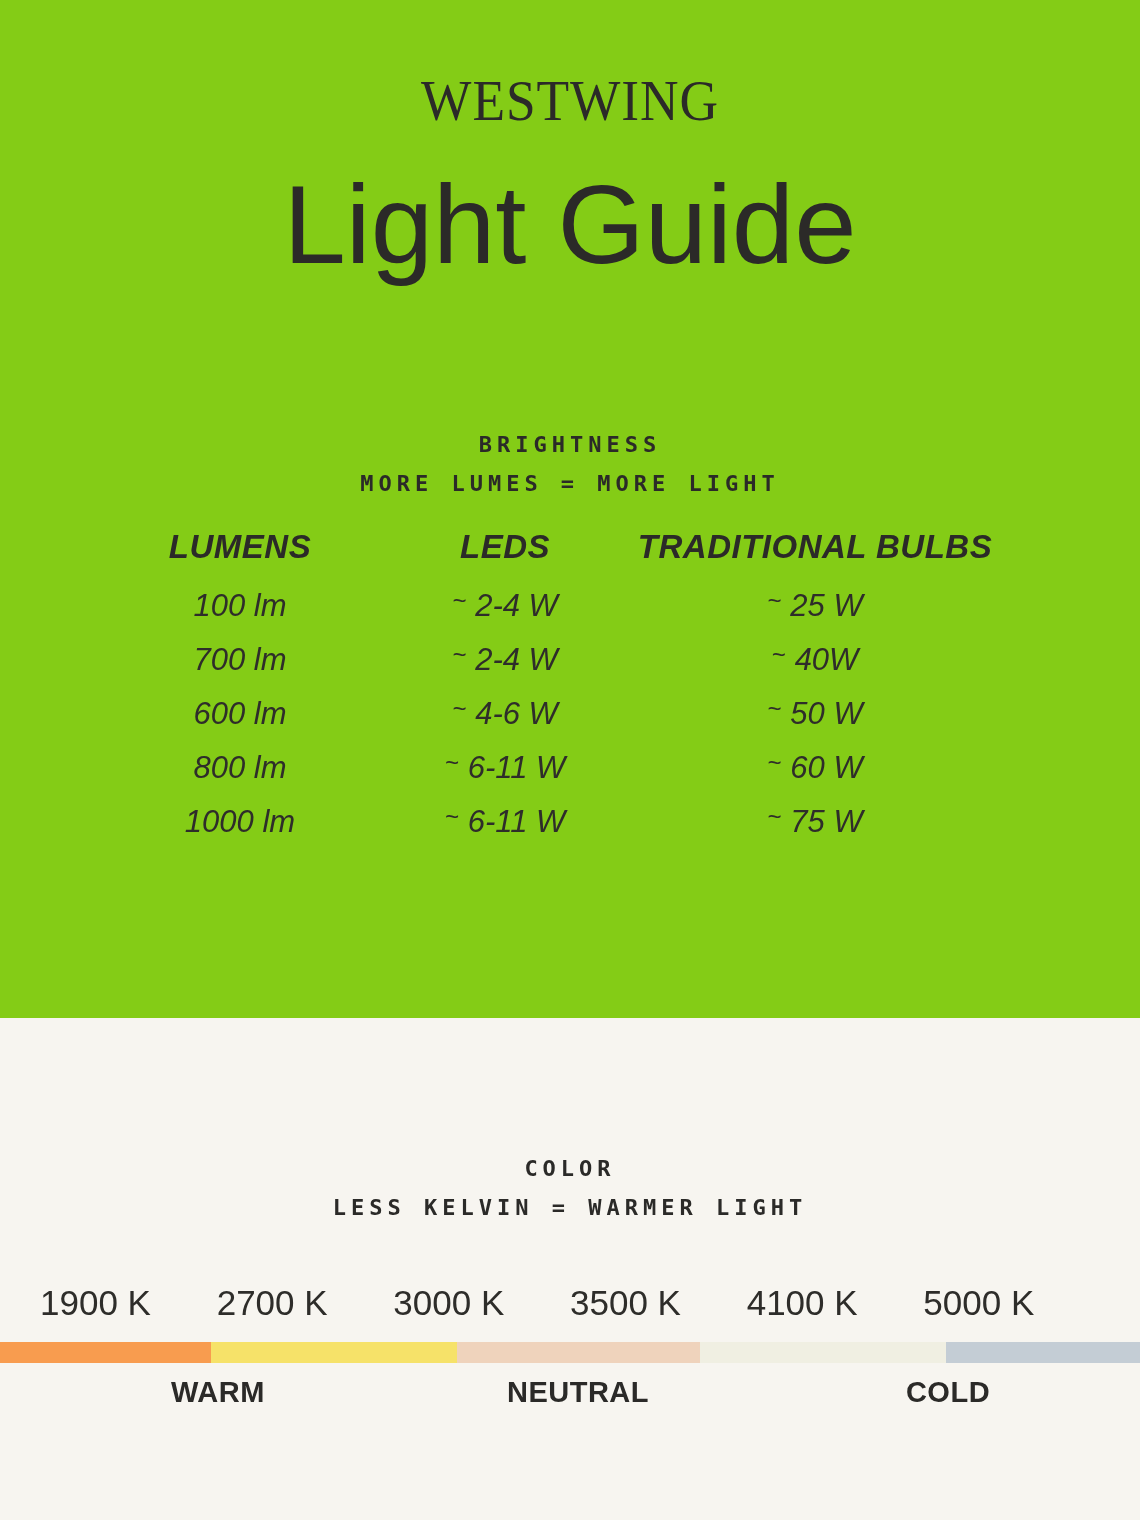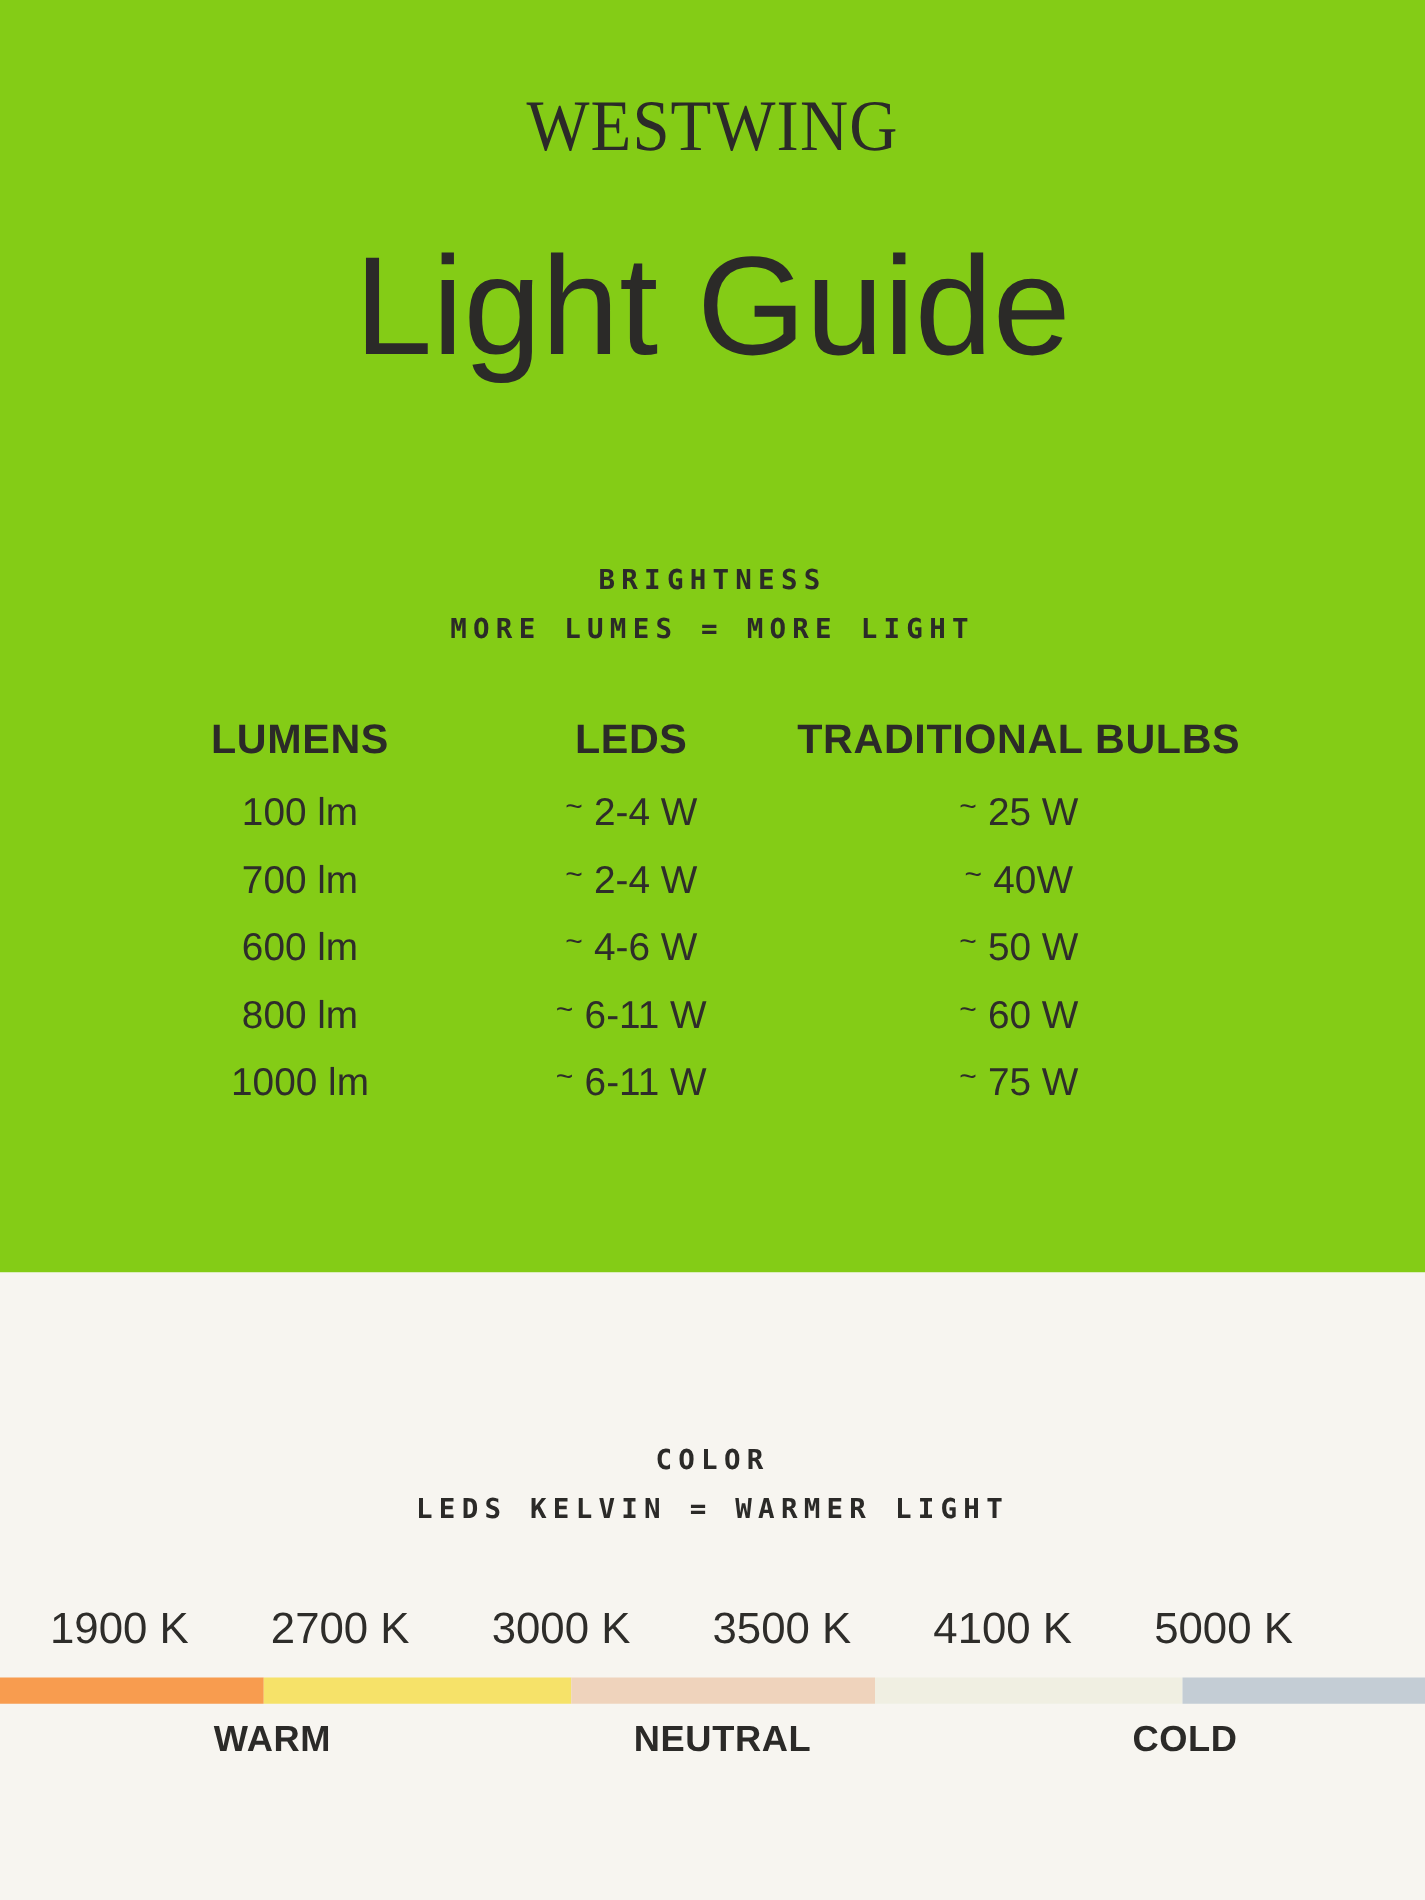--- a/index.html
+++ b/index.html
@@ -22,37 +22,37 @@
   .brand {
     padding-top: 72px;
     font-family: "Liberation Serif", serif;
     font-size: 58px;
     line-height: 1;
     letter-spacing: 1px;
     transform: scaleX(0.92);
     font-weight: 400;
   }
   .title {
-    margin-top: 48px;
+    margin-top: 28px;
     font-size: 112px;
     line-height: 1.2;
     font-weight: 400;
     letter-spacing: 0px;
   }
   .mono-heading, .mono-sub {
     font-family: "DejaVu Sans Mono", "Liberation Mono", monospace;
     font-size: 22px;
     line-height: 26px;
     letter-spacing: 5px;
     font-weight: 600;
   }
   .section-top .mono-heading { margin-top: 140px; }
   .mono-sub { margin-top: 13px; }
 
-  .lumens-table { margin-top: 52px; margin-left: 100px; width: 900px; }
+  .lumens-table { margin-top: 28px; margin-left: 100px; width: 900px; font-style: italic; }
   .t-row {
     display: grid;
     grid-template-columns: 280px 250px 370px;
     align-items: center;
   }
   .t-head { height: 44px; }
   .t-head .th {
     font-size: 33px;
     font-weight: 700;
     letter-spacing: 0.5px;
@@ -158,21 +158,21 @@
           <div class="td">1000 lm</div>
           <div class="td"><span class="tilde">~</span><span>6-11 W</span></div>
           <div class="td"><span class="tilde">~</span><span>75 W</span></div>
         </div>
       </div>
     </div>
   </section>
 
   <section class="section-bottom" style="background: rgb(247, 245, 240);">
     <div class="mono-heading">COLOR</div>
-    <div class="mono-sub">LEDS KELVIN = WARMER LIGHT</div>
+    <div class="mono-sub">LESS KELVIN = WARMER LIGHT</div>
 
     <div class="kelvin-row">
       <div class="kelvin-label">1900 K</div>
       <div class="kelvin-label">2700 K</div>
       <div class="kelvin-label">3000 K</div>
       <div class="kelvin-label">3500 K</div>
       <div class="kelvin-label">4100 K</div>
       <div class="kelvin-label">5000 K</div>
     </div>
 

